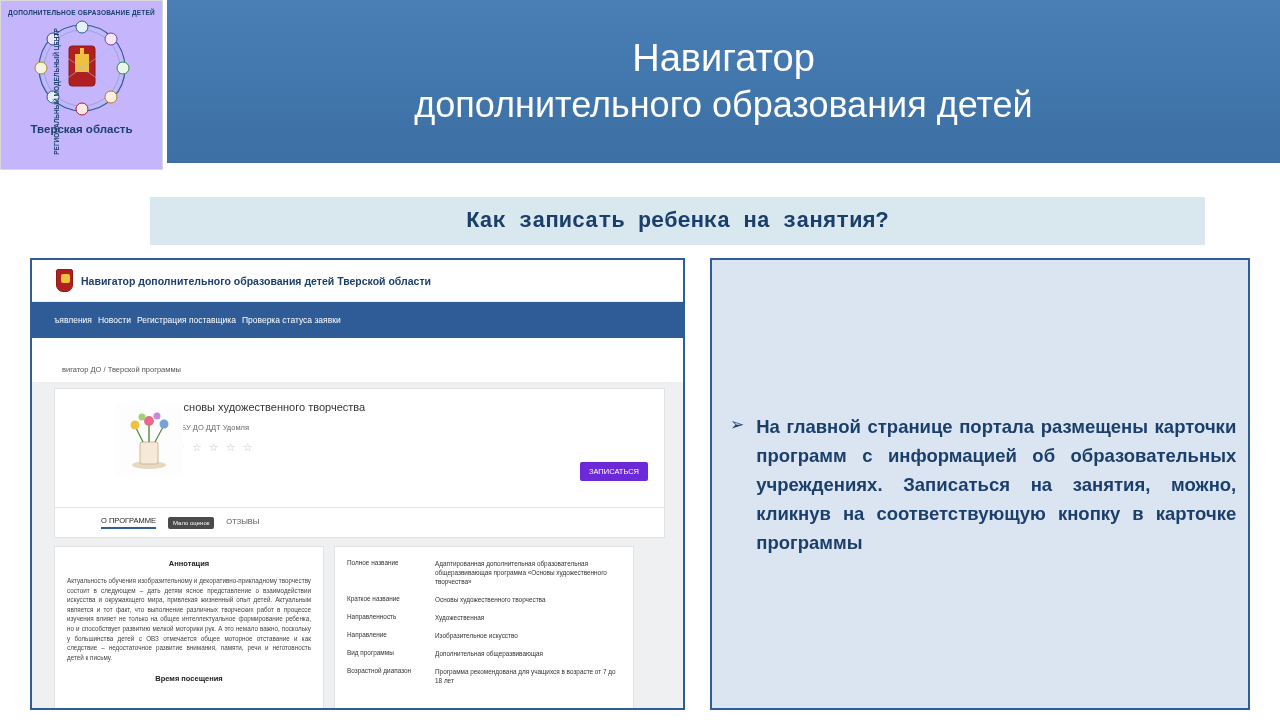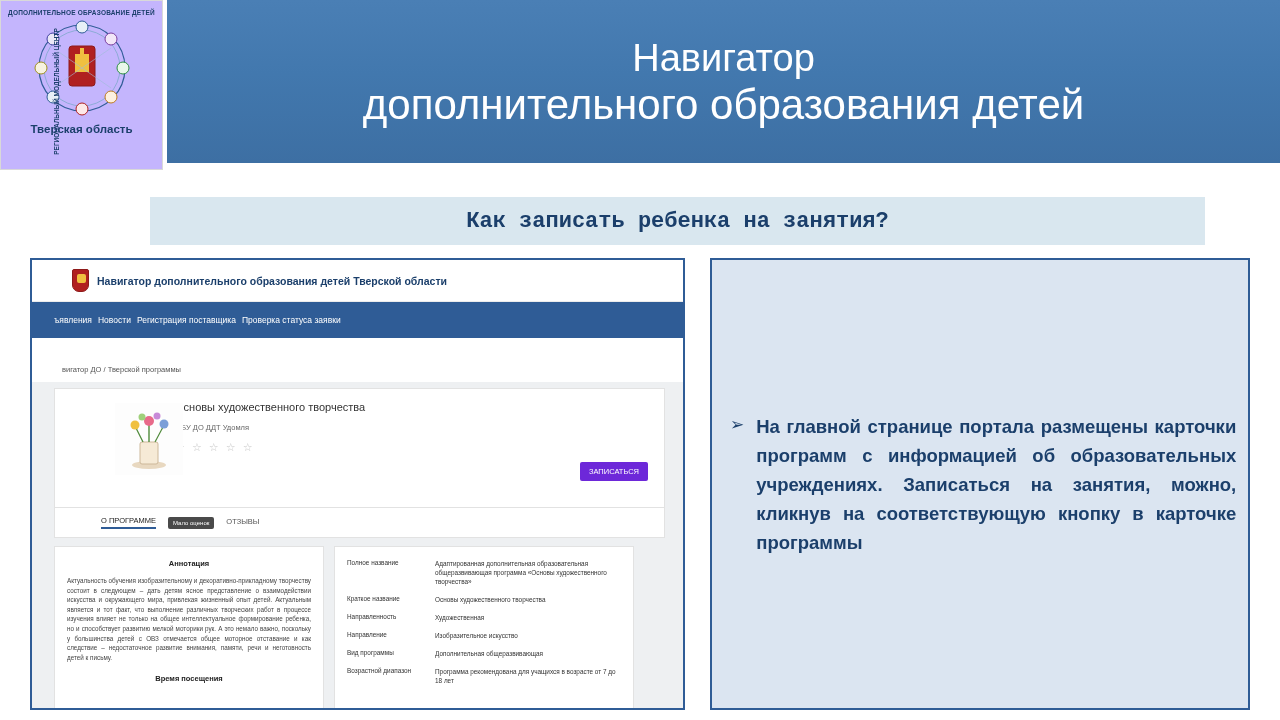--- a/index.html
+++ b/index.html
@@ -38,40 +38,40 @@
     left: -30px; top: 70px; transform: rotate(-90deg);
   }
 
   .title-bar {
     position: absolute; left: 167px; top: 0; width: 1113px; height: 163px;
     background: linear-gradient(180deg,#4a7fb5 0%, #4278ae 45%, #3d6fa3 100%);
     display: flex; flex-direction: column; align-items: center; justify-content: center;
     color: #ffffff;
   }
   .title-l1 { font-size: 38px; line-height: 46px; }
-  .title-l2 { font-size: 42px; line-height: 48px; }
+  .title-l2 { font-size: 36px; line-height: 48px; }
 
   
   .subtitle-band {
     position: absolute; left: 150px; top: 197px; width: 1055px; height: 48px;
     background: #d9e7ef;
     display: flex; align-items: center; justify-content: center; font-family: Liberation Mono, monospace;
   }
   .subtitle-band span {
     font-size: 22px; font-weight: bold; color: #1b3f6b;
   }
 
   
   .shot {
     position: absolute; left: 30px; top: 258px; width: 655px; height: 452px;
     background: #ffffff; border: 2px solid #2f5c96; overflow: hidden;
   }
   .shot-topbar {
     height: 42px; background: #fff; display: flex; align-items: center;
-    padding-left: 40px; border-bottom: 1px solid #ececec;
+    padding-left: 24px; border-bottom: 1px solid #ececec;
   }
   .shot-crest {
     width: 17px; height: 23px; background: #b02020; border: 1px solid #8e1a1a;
     border-radius: 2px 2px 7px 7px; margin-right: 8px; position: relative;
   }
   .shot-crest:after {
     content:""; position:absolute; left:4px; top:4px; width:9px; height:9px;
     background:#f0c040; border-radius:2px;
   }
   .shot-sitetitle { font-size: 10.5px; font-weight: bold; color: #1b3f6b; }

